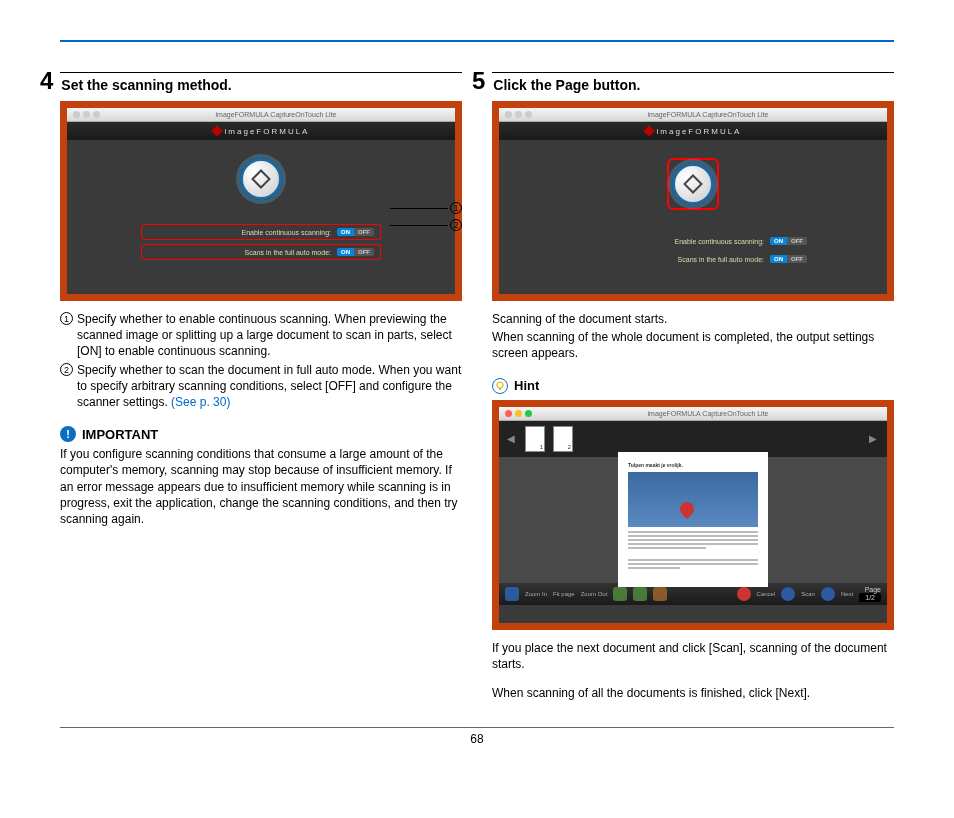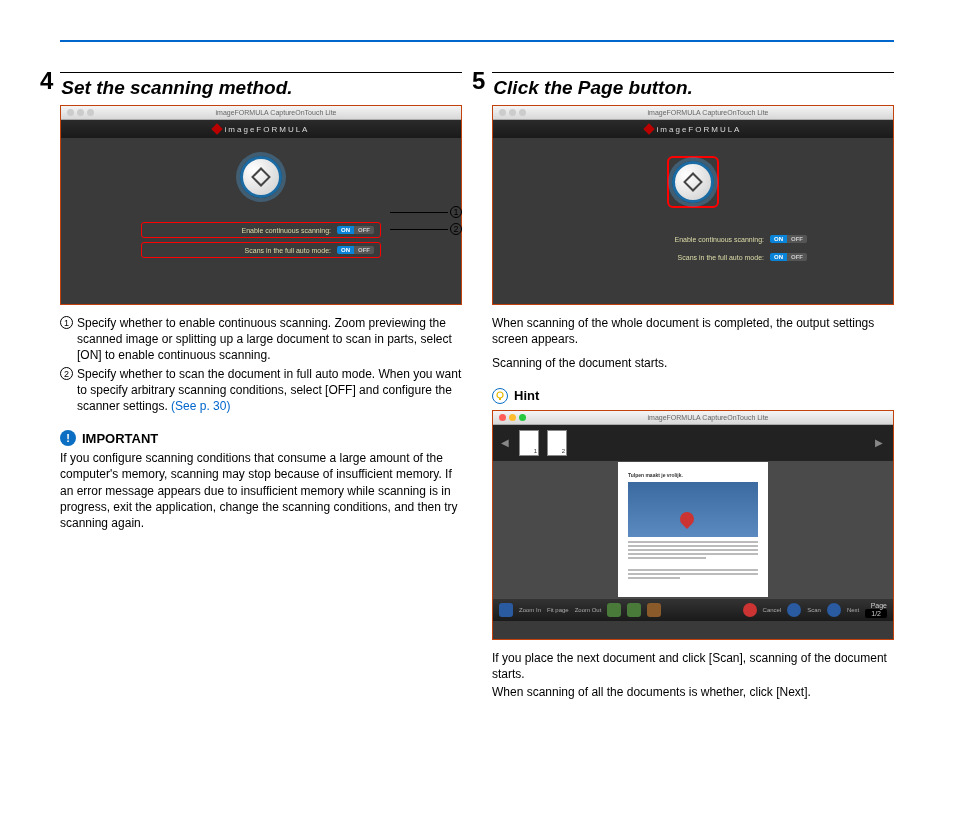--- a/index.html
+++ b/index.html
@@ -3,22 +3,22 @@
 <meta charset="utf-8">
 <style>
   * { box-sizing: border-box; margin: 0; padding: 0; }
   body { font-family: Arial, Helvetica, sans-serif; font-size: 12px; color: #000; background: #fff; width: 954px; height: 818px; position: relative; }
   .page { padding: 40px 60px 20px 60px; }
   .top-rule { border-top: 2px solid #0066cc; margin-bottom: 30px; }
   .columns { display: flex; gap: 30px; }
   .col { flex: 1; }
   .step { display: flex; align-items: flex-start; gap: 8px; margin-bottom: 6px; border-top: 1px solid #000; padding-top: 4px;}
   .step-num { font-size: 24px; font-weight: bold; line-height: 1; margin-top: -6px; margin-left: -20px; position: relative; top: -2px;}
-  .step-title { font-weight: bold; font-size: 19px; font-style: italic; }
-  .screenshot { width: 100%; background: #3a3a3a; border: 1px solid #c2410c; position: relative; margin: 6px 13px 10px 0; overflow: hidden; }
+  .step-title { font-weight: bold; font-size: 14px; }
+  .screenshot { width: 100%; background: #3a3a3a; border: 7px solid #c2410c; position: relative; margin: 6px 13px 10px 0; overflow: hidden; }
   .shot-a { height: 200px; }
   .shot-b { height: 200px; }
   .shot-c { height: 230px; }
   .mac-titlebar { height: 14px; background: linear-gradient(#f5f5f5,#d8d8d8); border-bottom: 1px solid #aaa; display: flex; align-items: center; padding: 0 6px; gap: 3px; }
   .traffic { width: 7px; height: 7px; border-radius: 50%; background: #ccc; }
   .titlebar-text { flex: 1; text-align: center; font-size: 7px; color: #666; }
   .app-header { height: 18px; background: linear-gradient(#2a2a2a,#1a1a1a); display: flex; align-items: center; justify-content: center; color: #ddd; font-size: 8px; letter-spacing: 2px; gap: 4px; }
   .logo-diamond { width: 8px; height: 8px; background: #b00; transform: rotate(45deg); }
   .scan-body { position: relative; height: calc(100% - 32px); background: #3a3a3a; }
   .scan-btn-wrap { position: absolute; left: 50%; top: 18px; transform: translateX(-50%); text-align: center; }
@@ -114,21 +114,21 @@
         </div>
         <div class="leader-line" style="left:330px; top:107px; width:58px;"></div>
         <div class="leader" style="left:390px; top:100px;"><span class="circ">1</span></div>
         <div class="leader-line" style="left:330px; top:124px; width:58px;"></div>
         <div class="leader" style="left:390px; top:117px;"><span class="circ">2</span></div>
       </div>
 
       <div class="numlist">
         <div class="item">
           <span class="circ">1</span>
-          <span>Specify whether to enable continuous scanning. Zoom previewing the scanned image or splitting up a large document to scan in parts, select [ON] to enable continuous scanning.</span>
+          <span>Specify whether to enable continuous scanning. When previewing the scanned image or splitting up a large document to scan in parts, select [ON] to enable continuous scanning.</span>
         </div>
         <div class="item">
           <span class="circ">2</span>
           <span>
             <span>Specify whether to scan the document in full auto mode. When you want to specify arbitrary scanning conditions, select [OFF] and configure the scanner settings. </span><span class="link">(See p. 30)</span>
           </span>
         </div>
       </div>
 
       <div class="callout">
@@ -175,22 +175,22 @@
               <div class="opt-label">Scans in the full auto mode:</div>
               <div class="toggle">
                 <span class="tg-on">ON</span>
                 <span class="tg-off">OFF</span>
               </div>
             </div>
           </div>
         </div>
       </div>
 
+      <div class="body-text" style="margin-bottom:2px;">Scanning of the document starts.</div>
       <div class="body-text">When scanning of the whole document is completed, the output settings screen appears.</div>
-      <div class="body-text" style="margin-bottom:2px;">Scanning of the document starts.</div>
 
       <div class="callout">
         <div class="icon icon-hint">
           <svg width="10" height="10" viewBox="0 0 10 10">
               <circle cx="5" cy="4" r="3" fill="none" stroke="#e6b800" stroke-width="1.2"></circle>
               <rect x="4" y="7" width="2" height="2" fill="#e6b800"></rect>
             </svg>
         </div>
         <div class="label">Hint</div>
       </div>
@@ -243,18 +243,21 @@
           <div class="tb-label">Scan</div>
           <div class="tb-ic round"></div>
           <div class="tb-label">Next</div>
           <div class="tb-page">
             <div>Page</div>
             <div style="background:#000; padding:1px 6px; border-radius:2px;">1/2</div>
           </div>
         </div>
       </div>
 
-      <div class="body-text" style="margin-bottom:2px;">If you place the next document and click [Scan], scanning of the document starts.</div>
-      <div class="body-text">When scanning of all the documents is whether, click [Next].</div>
+      <div class="body-text" style="margin-bottom:13px;">If you place the next document and click [Scan], scanning of the document starts.</div>
+      <div class="body-text">When scanning of all the documents is finished, click [Next].</div>
     </div>
   </div>
 
+  <div class="bottom-rule">
+    <span>68</span>
+  </div>
 </div>
 
 </body></html>

